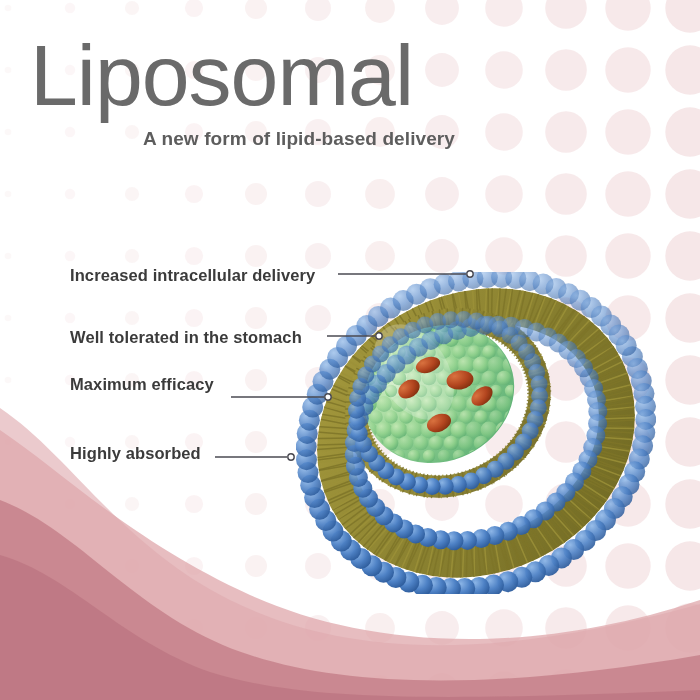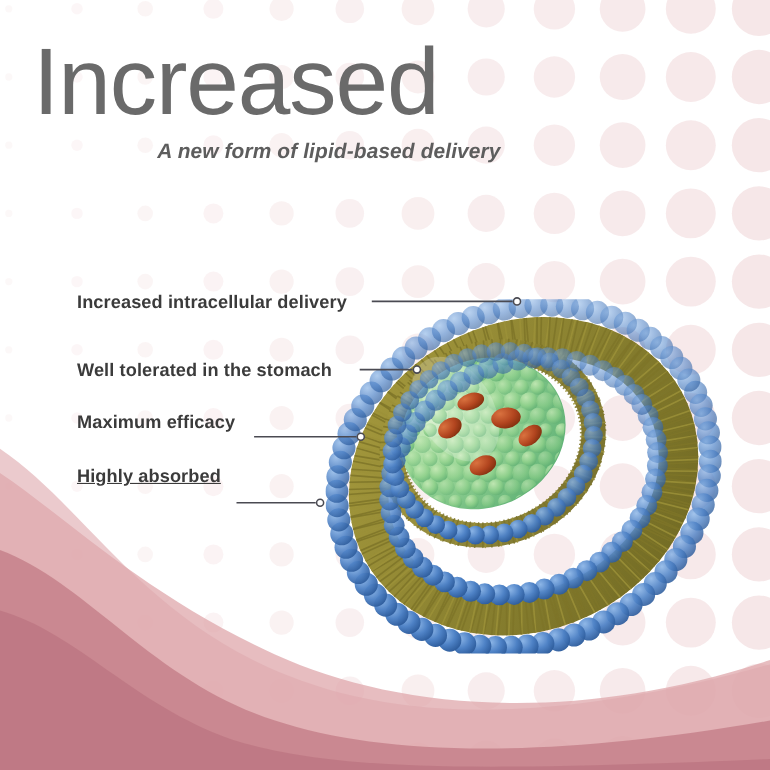--- a/index.html
+++ b/index.html
@@ -57,21 +57,20 @@
   }
   #subtitle{
     position:absolute;
     left:143px;top:128px;
     font-family:"Liberation Sans", sans-serif;
     font-size:19px;
     font-weight:bold;
     color:#5d5d5d;
     letter-spacing:0.1px;
     white-space:nowrap;
-    font-style:italic;
   }
 
   
   #callouts{
     position:absolute;left:0;top:0;width:700px;height:700px;
     z-index:5;
   }
   .callout-label{
     position:absolute;
     font-family:"Liberation Sans", sans-serif;
@@ -964,34 +963,34 @@
         <circle cx="180.5" cy="49.0" r="8.5" fill="url(#headG)" opacity="0.55"></circle>
         <circle cx="192.6" cy="52.2" r="8.5" fill="url(#headG)" opacity="0.55"></circle>
         <circle cx="203.9" cy="57.0" r="8.5" fill="url(#headG)" opacity="0.56"></circle>
         <circle cx="214.1" cy="63.3" r="8.5" fill="url(#headG)" opacity="0.57"></circle>
         <circle cx="223.1" cy="71.0" r="8.5" fill="url(#headG)" opacity="0.59"></circle>
         <circle cx="230.6" cy="79.9" r="8.5" fill="url(#headG)" opacity="0.61"></circle>
       </g>
   </svg>
 
   <div id="titleblock">
-    <div id="title">Increased</div>
+    <div id="title">Liposomal</div>
     <div id="subtitle">A new form of lipid-based delivery</div>
   </div>
 
   <div id="callouts">
     <svg id="leaders" viewBox="0 0 700 700" width="700" height="700">
         <line x1="338" y1="274" x2="466" y2="274" stroke="#4a4a52" stroke-width="1.5"></line>
         <circle cx="470" cy="274" r="3.2" fill="#ffffff" stroke="#4a4a52" stroke-width="1.4"></circle>
         <line x1="327" y1="336" x2="375" y2="336" stroke="#4a4a52" stroke-width="1.5"></line>
         <circle cx="379" cy="336" r="3.2" fill="#ffffff" stroke="#4a4a52" stroke-width="1.4"></circle>
         <line x1="231" y1="397" x2="324" y2="397" stroke="#4a4a52" stroke-width="1.5"></line>
         <circle cx="328" cy="397" r="3.2" fill="#ffffff" stroke="#4a4a52" stroke-width="1.4"></circle>
         <line x1="215" y1="457" x2="287" y2="457" stroke="#4a4a52" stroke-width="1.5"></line>
         <circle cx="291" cy="457" r="3.2" fill="#ffffff" stroke="#4a4a52" stroke-width="1.4"></circle>
       </svg>
   <div class="callout-label" style="left: 70px; top: 328px;">Well tolerated in the stomach</div>
       <div class="callout-label" style="left: 70px; top: 266px;">Increased intracellular delivery</div>
       <div class="callout-label" style="left: 70px; top: 375px;">Maximum efficacy</div>
-      <div class="callout-label" style="left: 70px; top: 424px; text-decoration: underline;">Highly absorbed</div>
+      <div class="callout-label" style="left: 70px; top: 444px;">Highly absorbed</div>
     </div>
 
 </div>
 
 </body></html>

